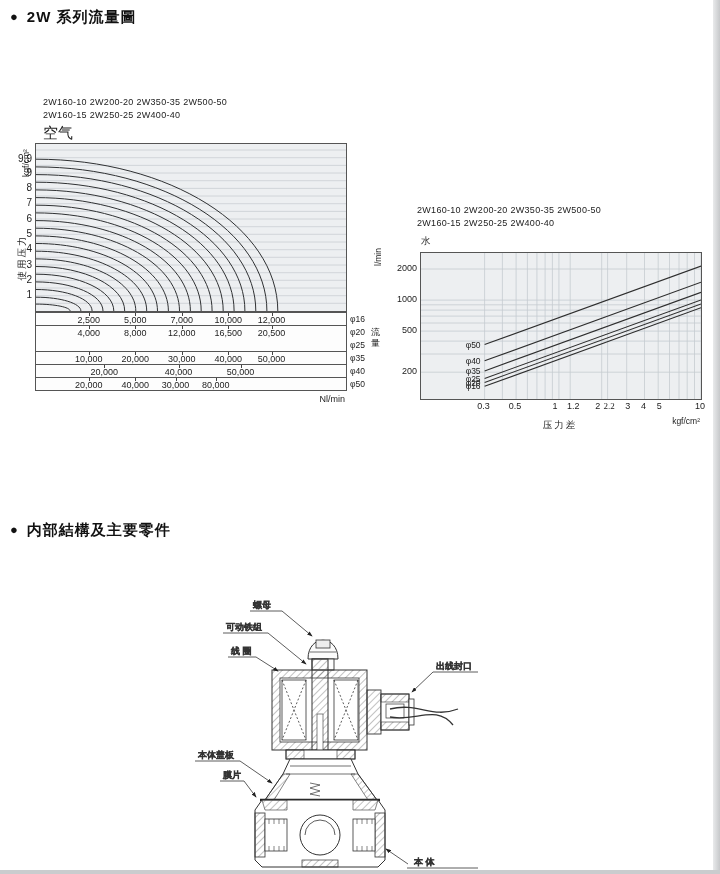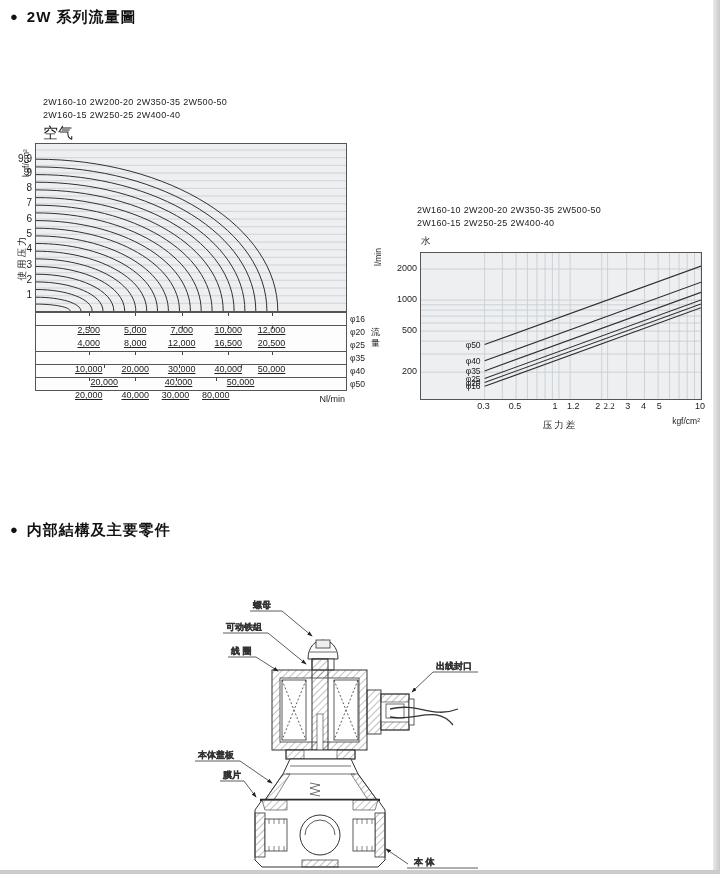--- a/index.html
+++ b/index.html
@@ -11,21 +11,21 @@
   .air{position:absolute;left:35px;top:97px;width:345px;height:316px;font-size:9px;}
   .air .models{position:absolute;left:8px;letter-spacing:.3px;color:#222;}
   .air .medium{position:absolute;left:8px;top:27px;font-size:15px;}
   .air .plot{position:absolute;left:0;top:46px;width:310px;height:167px;background:#edeff1;border:1px solid #555;}
   .air .plot svg{display:block;}
   #air-yticks span{position:absolute;left:-36px;width:33px;text-align:right;font-size:10px;color:#222;}
   .rot{position:absolute;transform:rotate(-90deg);text-align:center;font-size:8.5px;color:#222;}
   #air-table{position:absolute;left:0;top:215px;width:310px;height:78px;border-left:1px solid #555;border-right:1px solid #555;border-bottom:1px solid #555;background:#fdfdfd;}
   .arow{position:absolute;left:0;width:100%;height:13px;border-top:1px solid #555;box-sizing:border-box;}
   .arow i.tick{position:absolute;top:0;width:1px;height:3px;background:#444;}
-  .arow span{position:absolute;top:12px;transform:translateX(-50%);font-size:9px;color:#222;white-space:nowrap;text-decoration:underline;}
+  .arow span{position:absolute;top:2px;transform:translateX(-50%);font-size:9px;color:#222;white-space:nowrap;}
   .dia{position:absolute;left:314px;font-size:8.5px;color:#222;}
   .air .x-title{position:absolute;left:0;top:297px;width:310px;text-align:center;font-size:9.5px;letter-spacing:4px;}
   .air .x-unit{position:absolute;left:240px;top:297px;width:70px;text-align:right;font-size:9px;}
   
   .water{position:absolute;left:415px;top:205px;width:305px;height:235px;font-size:9px;}
   .water .models{position:absolute;left:2px;letter-spacing:.3px;color:#222;}
   .water .medium{position:absolute;left:6px;top:30px;font-size:9.5px;}
   .water .plot{position:absolute;left:5px;top:47px;width:280px;height:146px;background:#edeff1;border:1px solid #555;}
   #water-yticks span{position:absolute;left:-32px;width:34px;text-align:right;font-size:9px;color:#222;}
   #water-xticks span{position:absolute;top:196px;transform:translateX(-50%);font-size:9px;color:#222;}

